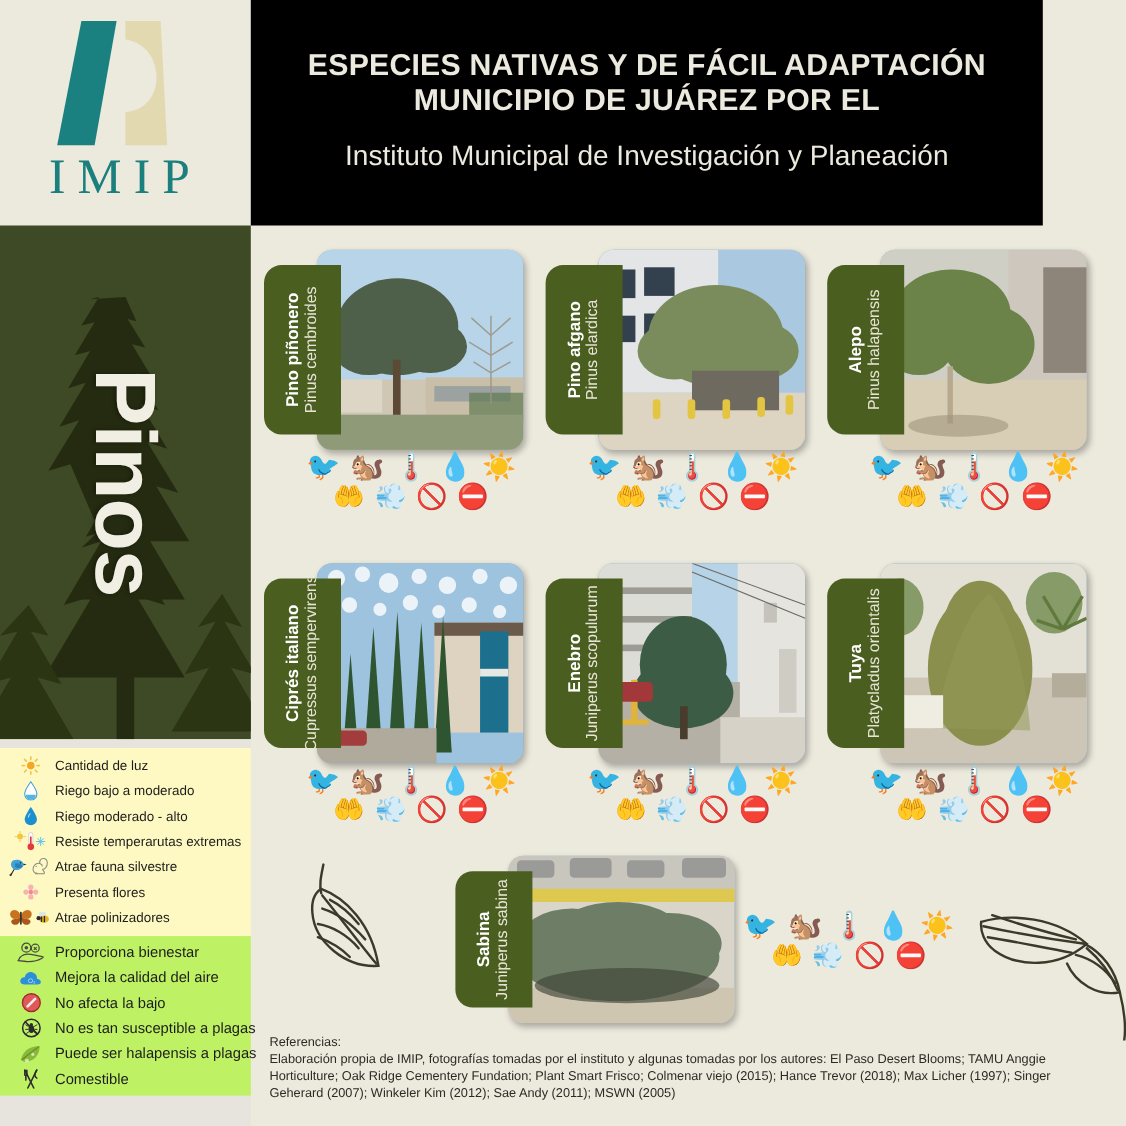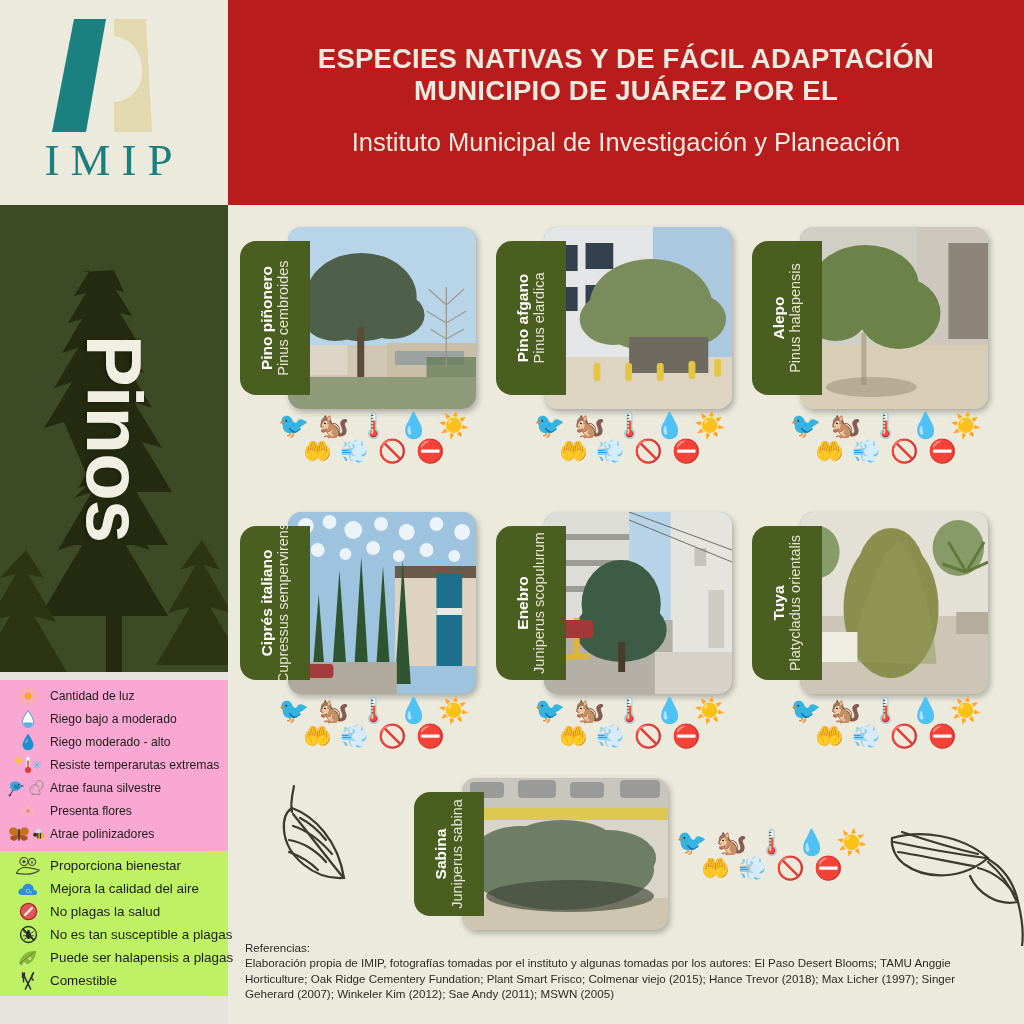--- a/index.html
+++ b/index.html
@@ -8,22 +8,22 @@
     width:1024px;height:1024px;
     font-family:"Liberation Sans", sans-serif;
     background:#ece9dd;
     overflow:hidden;
     position:relative;
   }
   #poster{position:relative;width:1024px;height:1024px;overflow:hidden;background:#ece9dd;}
 
   
   .header{
-    position:absolute;left:228px;top:0;width:796px;height:205px;
-    background:#b91c1c;
+    position:absolute;left:228px;top:0;width:720px;height:205px;
+    background:#000000;
     display:flex;flex-direction:column;align-items:center;justify-content:center;
     box-sizing:border-box;padding:6px 18px 10px 18px;
   }
   .hdr-l1,.hdr-l2{
     color:#eceade;font-weight:bold;font-size:27.5px;letter-spacing:.2px;
     line-height:1.18;text-align:center;white-space:nowrap;
   }
   .hdr-l3{
     color:#eceade;font-weight:400;font-size:25.5px;line-height:1.28;
     text-align:center;white-space:nowrap;margin-top:18px;
@@ -53,21 +53,21 @@
     display:flex;align-items:center;justify-content:center;
     color:#f1efe4;font-size:78px;font-weight:bold;letter-spacing:-1px;
     text-shadow:0 2px 4px rgba(0,0,0,.35);
   }
 
   
   .legend{
     position:absolute;left:0;top:672px;width:228px;height:352px;
     background:#e6e4dc;box-sizing:border-box;padding:8px 0 0 0;
   }
-  .legend-top{background:#f9a8d4;padding:4px 0 6px 0;}
+  .legend-top{background:#fef9c3;padding:4px 0 6px 0;}
   .legend-bottom{background:#bef264;padding:3px 0 4px 0;}
   .leg-row{display:flex;align-items:center;min-height:21px;padding:1px 4px 1px 6px;}
   .leg-ico{
     width:44px;min-width:44px;display:flex;align-items:center;justify-content:center;
     gap:2px;font-size:15px;line-height:1;
   }
   .leg-ico.small{font-size:13px;}
   .leg-lbl{font-size:12.2px;color:#1d1d1b;white-space:nowrap;}
   .legend-bottom .leg-lbl{font-size:13.4px;}
   .legend-bottom .leg-ico{font-size:17px;}
@@ -293,21 +293,21 @@
         <span class="leg-lbl">Mejora la calidad del aire</span>
       </div>
 
       <div class="leg-row">
         <span class="leg-ico">
           <svg width="19" height="19" viewBox="0 0 22 22">
               <circle cx="11" cy="11" r="9.4" fill="#e25757" stroke="#9e2b2b" stroke-width="1.4"></circle>
               <rect x="4" y="9.6" width="14" height="2.8" rx="1.4" fill="#f6eaea" transform="rotate(-45 11 11)"></rect>
             </svg>
         </span>
-        <span class="leg-lbl">No plagas la salud</span>
+        <span class="leg-lbl">No afecta la bajo</span>
       </div>
 
       <div class="leg-row">
         <span class="leg-ico">
           <svg width="19" height="19" viewBox="0 0 22 22">
               <circle cx="11" cy="11" r="9.2" fill="none" stroke="#2b2b2b" stroke-width="1.6"></circle>
               <ellipse cx="11" cy="12" rx="3" ry="4.2" fill="#2b2b2b"></ellipse>
               <circle cx="11" cy="7.4" r="1.7" fill="#2b2b2b"></circle>
               <g stroke="#2b2b2b" stroke-width="1">
                 <line x1="8" y1="9.5" x2="4.8" y2="7.5"></line>

